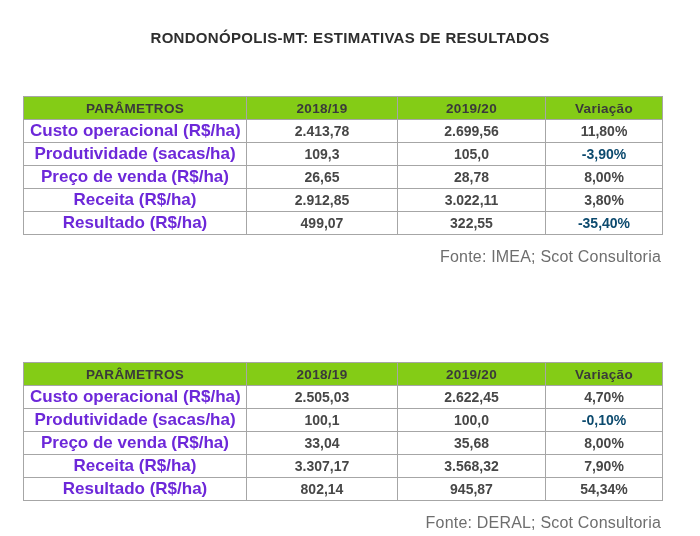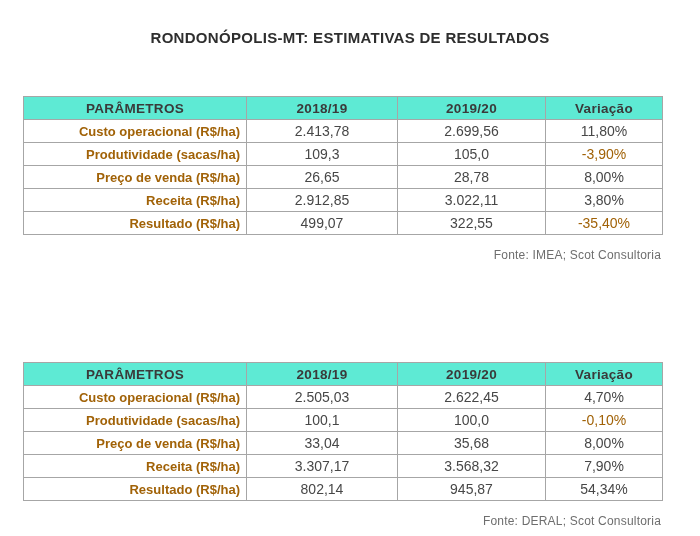--- a/index.html
+++ b/index.html
@@ -19,31 +19,31 @@
   }
   table.data col.c1 { width:223px; }
   table.data col.c2 { width:151px; }
   table.data col.c3 { width:148px; }
   table.data col.c4 { width:117px; }
   table.data th, table.data td {
     border:1px solid #a6a6a6; height:23px; padding:0 6px;
     box-sizing:border-box; overflow:hidden; white-space:nowrap;
   }
   table.data th {
-    background:#5eead4; font-size:13.5px; font-weight:bold;
+    background:#84cc16; font-size:13.5px; font-weight:bold;
     color:#3a3a3a; text-align:center; letter-spacing:0.3px;
   }
   td.lbl {
-    font-weight:bold; font-size:13px; color:#a16207;
-    text-align:right; padding-left:8px;
+    font-weight:bold; font-size:17px; color:#6d28d9;
+    text-align:center; padding-left:8px;
   }
-  td.num { font-size:14px; color:#474747; text-align:center; font-weight:normal; }
-  td.num.neg { color:#a16207; }
+  td.num { font-size:14px; color:#474747; text-align:center; font-weight:bold; }
+  td.num.neg { color:#0c4a6e; }
   .source {
-    position:absolute; right:39px; font-size:12px; color:#6e6e6e;
+    position:absolute; right:39px; font-size:16px; color:#6e6e6e;
     letter-spacing:0.2px;
   }
   .t1-title { top:28px; }
   .t1-table { top:96px; }
   .t1-source { top:248px; }
   .t2-title { top:297px; }
   .t2-table { top:362px; }
   .t2-source { top:514px;padding-left:44px; }
 </style>
 </head>

